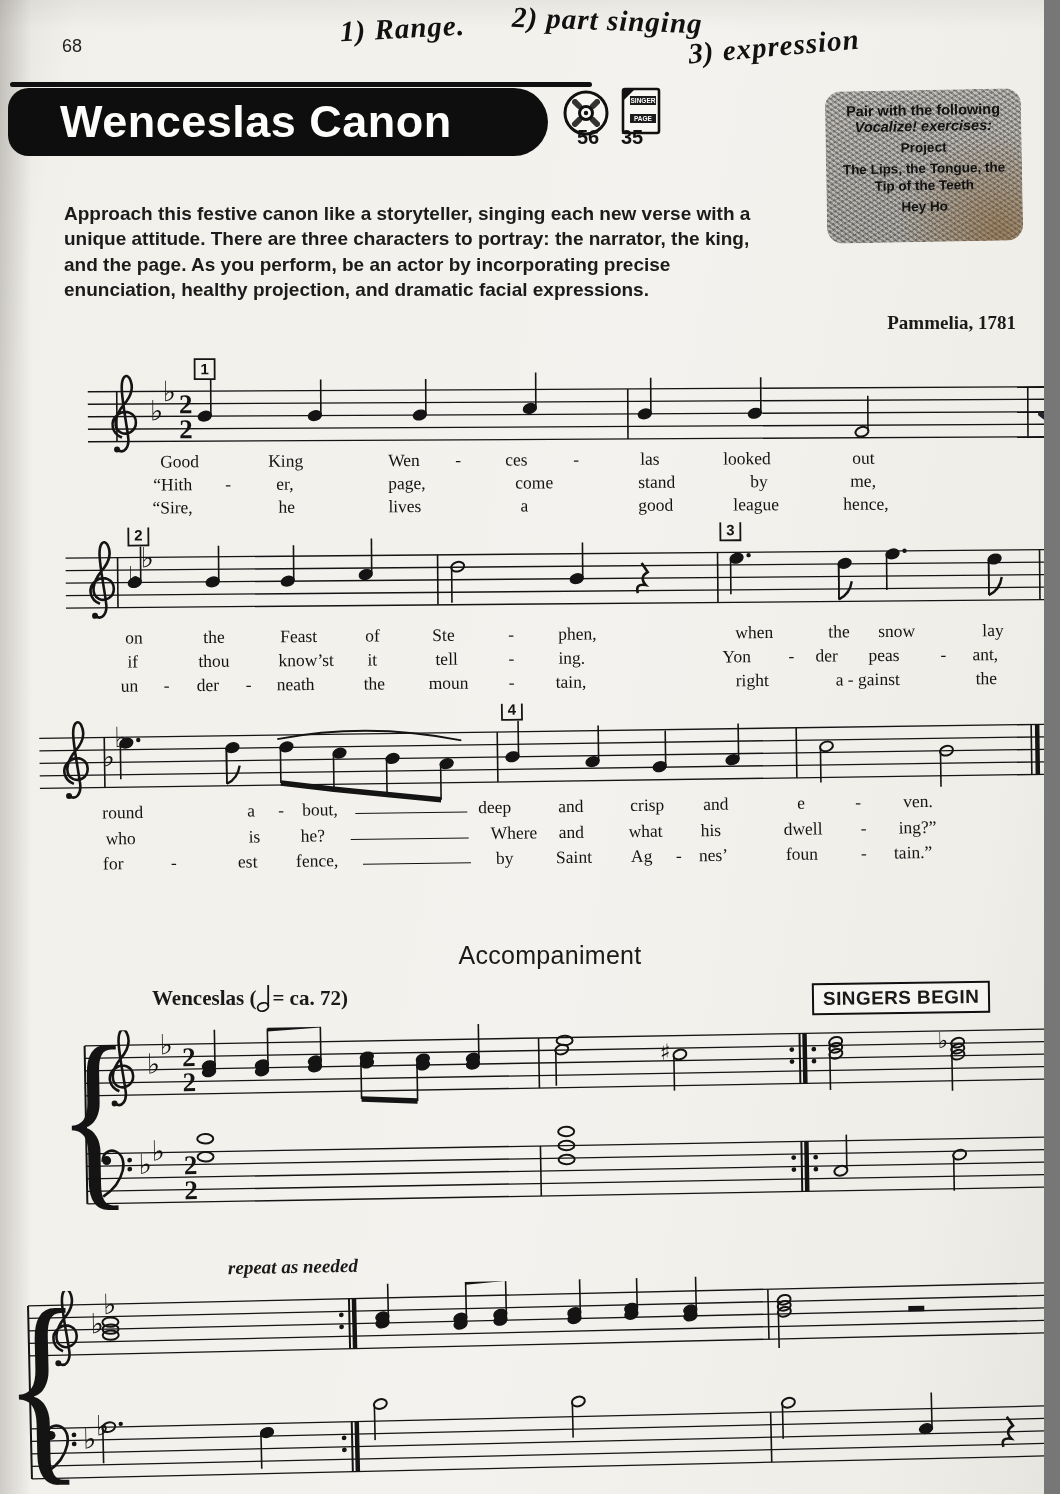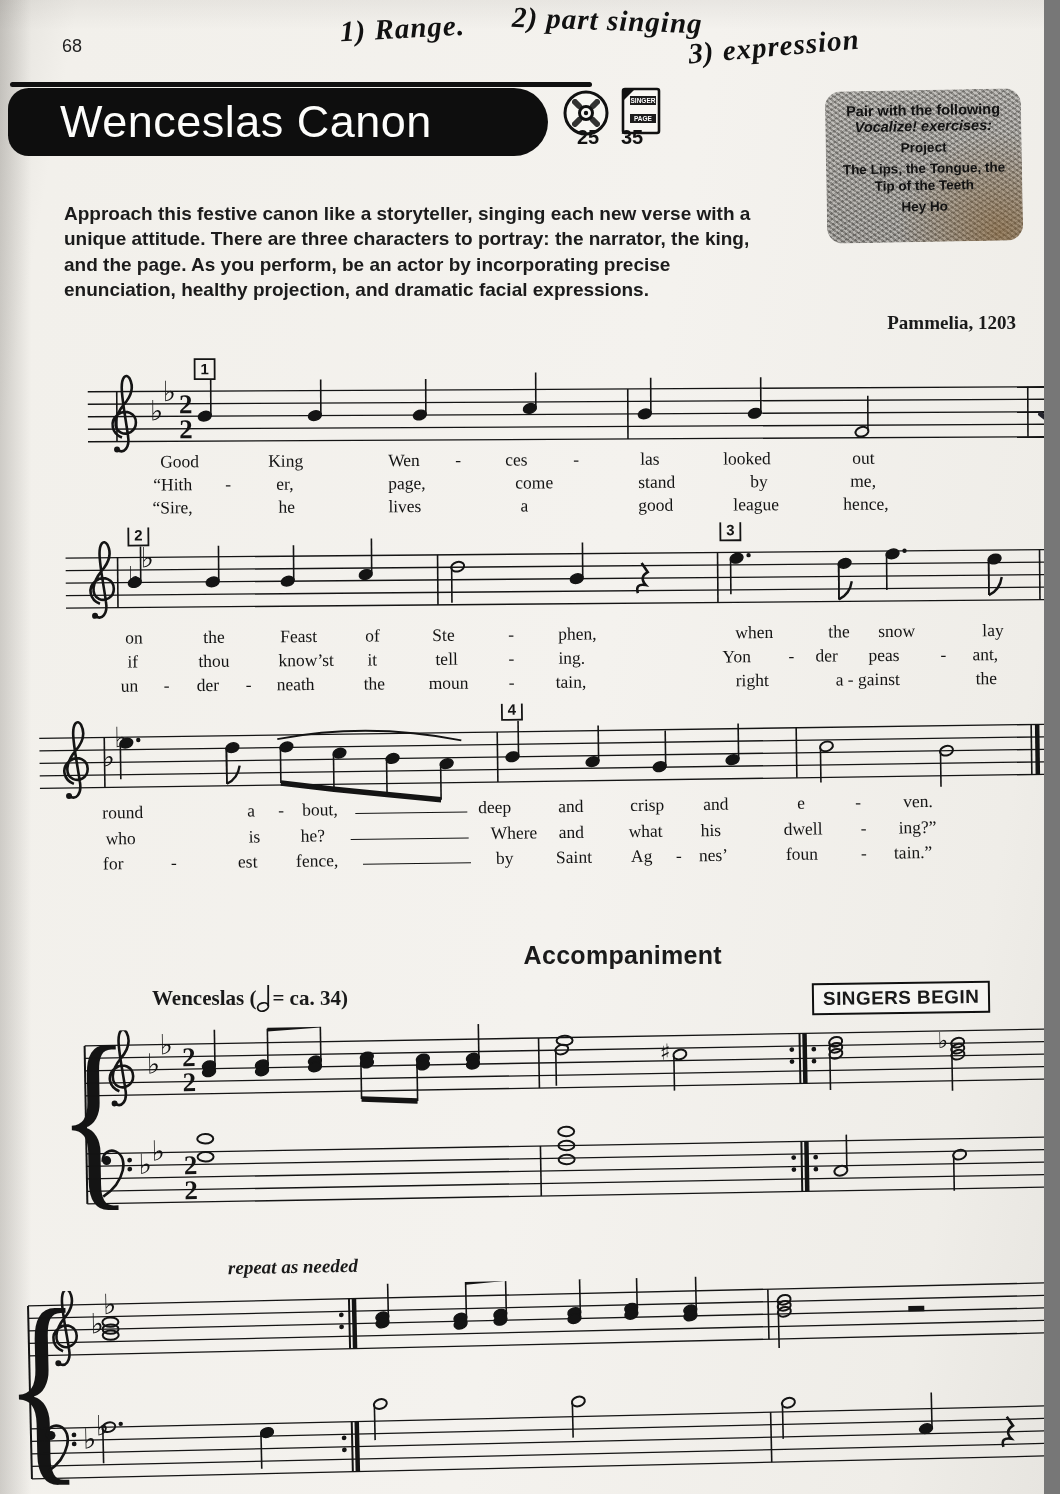--- a/index.html
+++ b/index.html
@@ -10,21 +10,21 @@
   }
   .page::before{content:"";position:absolute;inset:0;pointer-events:none;
     background:linear-gradient(to right,rgba(40,35,30,.18),rgba(40,35,30,0) 3%),
                linear-gradient(to bottom,rgba(40,35,30,.06),rgba(40,35,30,0) 2%);}
   .pagenum{position:absolute;left:62px;top:36px;font-size:18px;color:#222;}
   .hand{position:absolute;font-family:"Liberation Serif",serif;font-style:italic;
     font-weight:700;color:#111;letter-spacing:1px;white-space:nowrap;}
   .banner-tail{position:absolute;left:10px;top:82px;width:582px;height:5px;background:#101010;border-radius:3px;}
   .banner{position:absolute;left:8px;top:88px;width:540px;height:68px;background:#0e0e0e;
     border-radius:22px 36px 36px 22px;display:flex;align-items:center;}
-  .banner h1{margin:0 0 0 52px;color:#fdfdfb;font-size:45px;font-weight:400;letter-spacing:.5px;}
+  .banner h1{margin:0 0 0 52px;color:#fdfdfb;font-size:45px;font-weight:700;letter-spacing:.5px;}
   .media-icon{position:absolute;}
   .media-num{position:absolute;font-size:20px;font-weight:700;color:#111;}
   .pairbox{position:absolute;left:826px;top:90px;width:196px;height:152px;border-radius:16px;
     transform:rotate(-1deg);
     background:
       radial-gradient(circle at 88% 95%,rgba(130,90,40,.55),rgba(130,90,40,0) 45%),
       repeating-linear-gradient(37deg,rgba(255,255,255,.22) 0 2px,rgba(30,30,30,.20) 2px 4px),
       repeating-linear-gradient(-29deg,rgba(255,255,255,.16) 0 3px,rgba(40,40,40,.18) 3px 5px),
       linear-gradient(#a09d97,#8f8c86);
     color:#121212;text-align:center;padding-top:12px;box-sizing:border-box;}
@@ -35,22 +35,22 @@
     line-height:1.34;color:#1b1b1b;}
   .optional{position:absolute;left:64px;top:297px;width:700px;font-size:19px;font-weight:700;color:#1b1b1b;}
   .attr1{position:absolute;right:28px;top:312px;font-family:"Liberation Serif",serif;
     font-weight:700;font-size:19px;}
   .attr2{position:absolute;right:28px;top:334px;font-family:"Liberation Serif",serif;
     font-weight:700;font-style:italic;font-size:19px;}
   .system{position:absolute;left:0;width:1060px;transform-origin:40% 50%;}
   .lyric{position:absolute;font-family:"Liberation Serif",serif;font-size:17.5px;color:#141414;
     white-space:nowrap;}
   .ext{position:absolute;border-bottom:1.6px solid #141414;height:14px;}
-  .acc-head{position:absolute;left:412px;top:941px;width:310px;text-align:right;
-    font-size:25px;font-weight:700;letter-spacing:.3px;}
+  .acc-head{position:absolute;left:395px;top:941px;width:310px;text-align:center;
+    font-size:25px;font-weight:400;letter-spacing:.3px;}
   .tempo{position:absolute;left:152px;top:983px;font-family:"Liberation Serif",serif;
     font-weight:700;font-size:21px;display:flex;align-items:center;}
   .singers{position:absolute;left:812px;top:982px;border:2.2px solid #101010;padding:3px 9px;
     font-size:19px;font-weight:700;letter-spacing:.4px;background:rgba(255,255,255,.45);
     transform:rotate(-.8deg);}
   .repeat-txt{position:absolute;left:228px;top:1256px;font-family:"Liberation Serif",serif;
     font-weight:700;font-style:italic;font-size:19px;transform:rotate(-1deg);}
   .penmark{position:absolute;background:#23232c;border-radius:2px;}
 </style>
 </head>
@@ -73,21 +73,21 @@
     <circle cx="25" cy="25" r="21" fill="#f8f7f3" stroke="#111" stroke-width="3"></circle>
     <circle cx="25" cy="25" r="6.5" fill="none" stroke="#111" stroke-width="3"></circle>
     <circle cx="25" cy="25" r="2.2" fill="#111"></circle>
     <g stroke="#111" stroke-width="6" stroke-linecap="round" opacity=".85">
       <line x1="14" y1="14" x2="18" y2="18"></line>
         <line x1="36" y1="14" x2="32" y2="18"></line>
       <line x1="14" y1="36" x2="18" y2="32"></line>
         <line x1="36" y1="36" x2="32" y2="32"></line>
     </g>
   </svg>
-  <span class="media-num" style="left:577px;top:126px;">25</span>
+  <span class="media-num" style="left:577px;top:126px;">56</span>
 
   <svg class="media-icon" style="left:620px;top:86px;" width="44" height="50" viewBox="0 0 44 50">
     <rect x="3" y="3" width="36" height="44" rx="2" fill="#f8f7f3" stroke="#111" stroke-width="2.6"></rect>
     <path d="M 3 3 L 15 3 L 3 15 Z" fill="#111"></path>
     <rect x="10" y="10" width="26" height="9" fill="#1c1c1c"></rect>
     <text x="23" y="17" font-size="6.5" fill="#fff" text-anchor="middle" font-family="Liberation Sans, sans-serif" font-weight="bold">SINGER</text>
     <rect x="10" y="28" width="26" height="9" fill="#1c1c1c"></rect>
     <text x="23" y="35" font-size="6.5" fill="#fff" text-anchor="middle" font-family="Liberation Sans, sans-serif" font-weight="bold">PAGE</text>
   </svg>
   <span class="media-num" style="left:621px;top:126px;">35</span>
@@ -97,21 +97,21 @@
     <div class="t2">Vocalize! exercises:</div>
     <div id="pair-items">
         <div class="item">Project</div>
         <div class="item">The Lips, the Tongue, the Tip of the Teeth</div>
         <div class="item">Hey Ho</div>
       </div>
   </div>
 
   <p class="intro">Approach this festive canon like a storyteller, singing each new verse with a unique attitude. There are three characters to portray: the narrator, the king, and the page. As you perform, be an actor by incorporating precise enunciation, healthy projection, and dramatic facial expressions.</p>
 
-  <div class="attr1">Pammelia, 1203</div>
+  <div class="attr1">Pammelia, 1781</div>
 
   <div id="score">
       <div class="system" style="top: 355px; height: 170px; transform: rotate(-0.3deg);"><svg width="1060" height="170" viewBox="0 0 1060 170">
           <line x1="88" y1="35" x2="1046" y2="35" stroke="#141414" stroke-width="1.3"></line>
           <line x1="88" y1="47.5" x2="1046" y2="47.5" stroke="#141414" stroke-width="1.3"></line>
           <line x1="88" y1="60" x2="1046" y2="60" stroke="#141414" stroke-width="1.3"></line>
           <line x1="88" y1="72.5" x2="1046" y2="72.5" stroke="#141414" stroke-width="1.3"></line>
           <line x1="88" y1="85" x2="1046" y2="85" stroke="#141414" stroke-width="1.3"></line>
           <g transform="translate(112 35)">
             <path d="M 10 46 C 0 42 -3 30 6 23 C 14 17 24 22 24 31 C 24 40 15 44 9 41 C 1 37 2 25 12 13 C 20 4 22 -5 18 -13 C 14 -19 10 -14 10 -4 C 10 8 14 28 16 44 C 18 56 12 63 5 58" stroke="#141414" stroke-width="2.6" fill="none"></path>
@@ -411,21 +411,21 @@
     </div>
 
   <div class="acc-head">Accompaniment</div>
 
   <div class="tempo">
     <span>Wenceslas (</span>
     <svg width="16" height="30" viewBox="0 0 16 30">
       <ellipse cx="7" cy="24" rx="5.5" ry="4" fill="none" stroke="#111" stroke-width="1.8" transform="rotate(-18 7 24)"></ellipse>
       <line x1="12.2" y1="23" x2="12.2" y2="2" stroke="#111" stroke-width="1.8"></line>
     </svg>
-    <span>= ca. 34)</span>
+    <span>= ca. 72)</span>
   </div>
 
   <div class="singers">SINGERS BEGIN</div>
 
   <div class="repeat-txt">repeat as needed</div>
 
   <div class="penmark" style="left:1036px;top:418px;width:26px;height:5px;transform:rotate(38deg);"></div>
   <div class="penmark" style="left:1044px;top:432px;width:16px;height:4px;transform:rotate(-20deg);"></div>
 
 </div>

